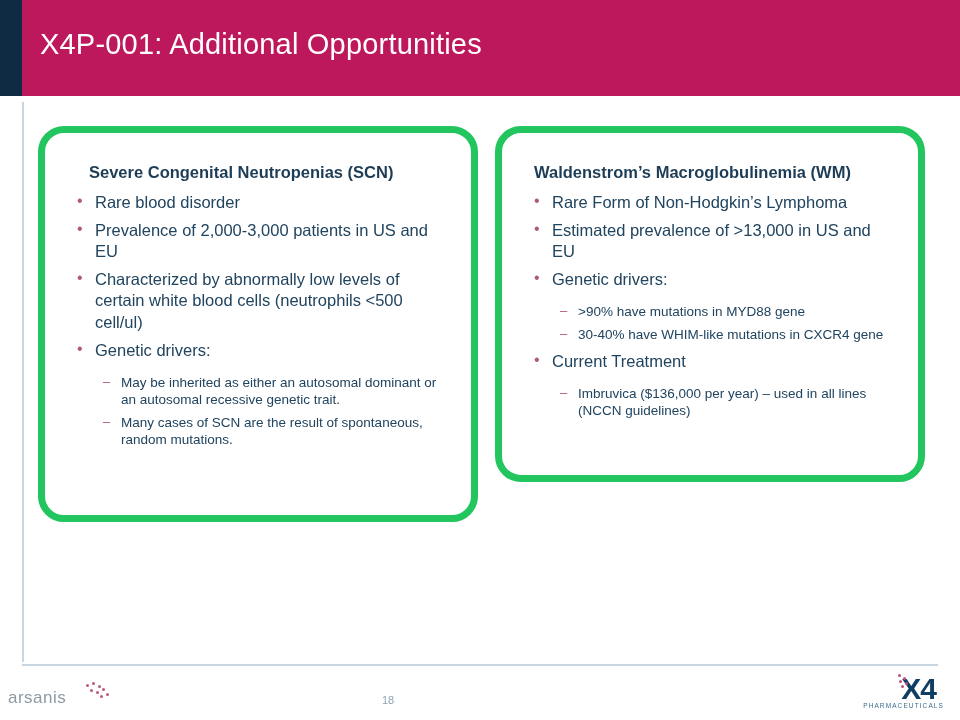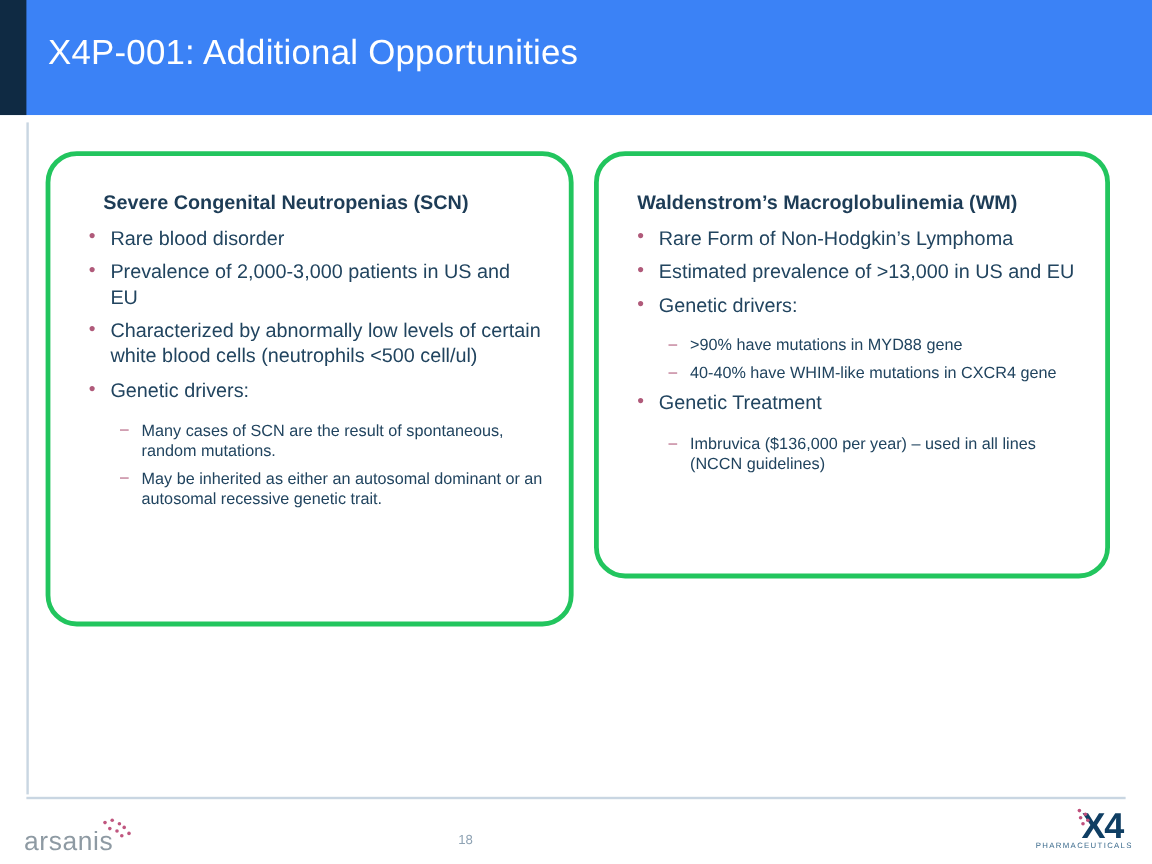--- a/index.html
+++ b/index.html
@@ -18,21 +18,21 @@
     position: absolute;
     inset: 0;
     background: #ffffff;
   }
   
   .header-band {
     position: absolute;
     left: 0; top: 0;
     width: 960px;
     height: 96px;
-    background: #3b82f6;
+    background: #be185d;
   }
   .header-accent {
     position: absolute;
     left: 0; top: 0;
     width: 22px;
     height: 96px;
     background: #0f2a43;
   }
   .slide-title {
     position: absolute;
@@ -57,21 +57,21 @@
     position: absolute;
     left: 22px;
     top: 102px;
     width: 2px;
     height: 560px;
     background: #c9d6e2;
   }
   
   .card {
     position: absolute;
-    border: 4px solid #22c55e;
+    border: 7px solid #22c55e;
     border-radius: 26px;
     box-sizing: border-box;
     background: #ffffff;
   }
   .card-left {
     left: 38px;
     top: 126px;
     width: 440px;
     height: 396px;
   }
@@ -162,23 +162,23 @@
   }
   .arsanis-logo {
     position: absolute;
     left: 8px;
     top: 676px;
     width: 110px;
     height: 34px;
   }
   .arsanis-text {
     position: absolute;
-    left: 12px;
+    left: 0;
     top: 12px;
-    font-size: 22px;
+    font-size: 17px;
     color: #8e9aa3;
     letter-spacing: 0.5px;
   }
   .arsanis-dots {
     position: absolute;
     left: 78px;
     top: 6px;
     width: 30px;
     height: 18px;
   }
@@ -249,47 +249,47 @@
         </li>
         <li>
           <span class="btext">Prevalence of 2,000-3,000 patients in US and EU</span>
         </li>
         <li>
           <span class="btext">Characterized by abnormally low levels of certain white blood cells (neutrophils &lt;500 cell/ul)</span>
         </li>
         <li>
           <span class="btext">Genetic drivers:</span>
           <ul class="lvl2">
+            <li>May be inherited as either an autosomal dominant or an autosomal recessive genetic trait.</li>
             <li>Many cases of SCN are the result of spontaneous, random mutations.</li>
-            <li>May be inherited as either an autosomal dominant or an autosomal recessive genetic trait.</li>
           </ul>
         </li>
       </ul>
     </div>
   </div>
 
   <div class="card card-right">
     <div class="card-inner">
       <div class="card-heading">Waldenstrom’s Macroglobulinemia (WM)</div>
       <ul class="lvl1">
         <li>
           <span class="btext">Rare Form of Non-Hodgkin’s Lymphoma</span>
         </li>
         <li>
           <span class="btext">Estimated prevalence of &gt;13,000 in US and EU</span>
         </li>
         <li>
           <span class="btext">Genetic drivers:</span>
           <ul class="lvl2">
             <li>&gt;90% have mutations in MYD88 gene</li>
-            <li>40-40% have WHIM-like mutations in CXCR4 gene</li>
+            <li>30-40% have WHIM-like mutations in CXCR4 gene</li>
           </ul>
         </li>
         <li>
-          <span class="btext">Genetic Treatment</span>
+          <span class="btext">Current Treatment</span>
           <ul class="lvl2">
             <li>Imbruvica ($136,000 per year) – used in all lines (NCCN guidelines)</li>
           </ul>
         </li>
       </ul>
     </div>
   </div>
 
   <div class="footer-rule"></div>
   <div class="page-number">18</div>

